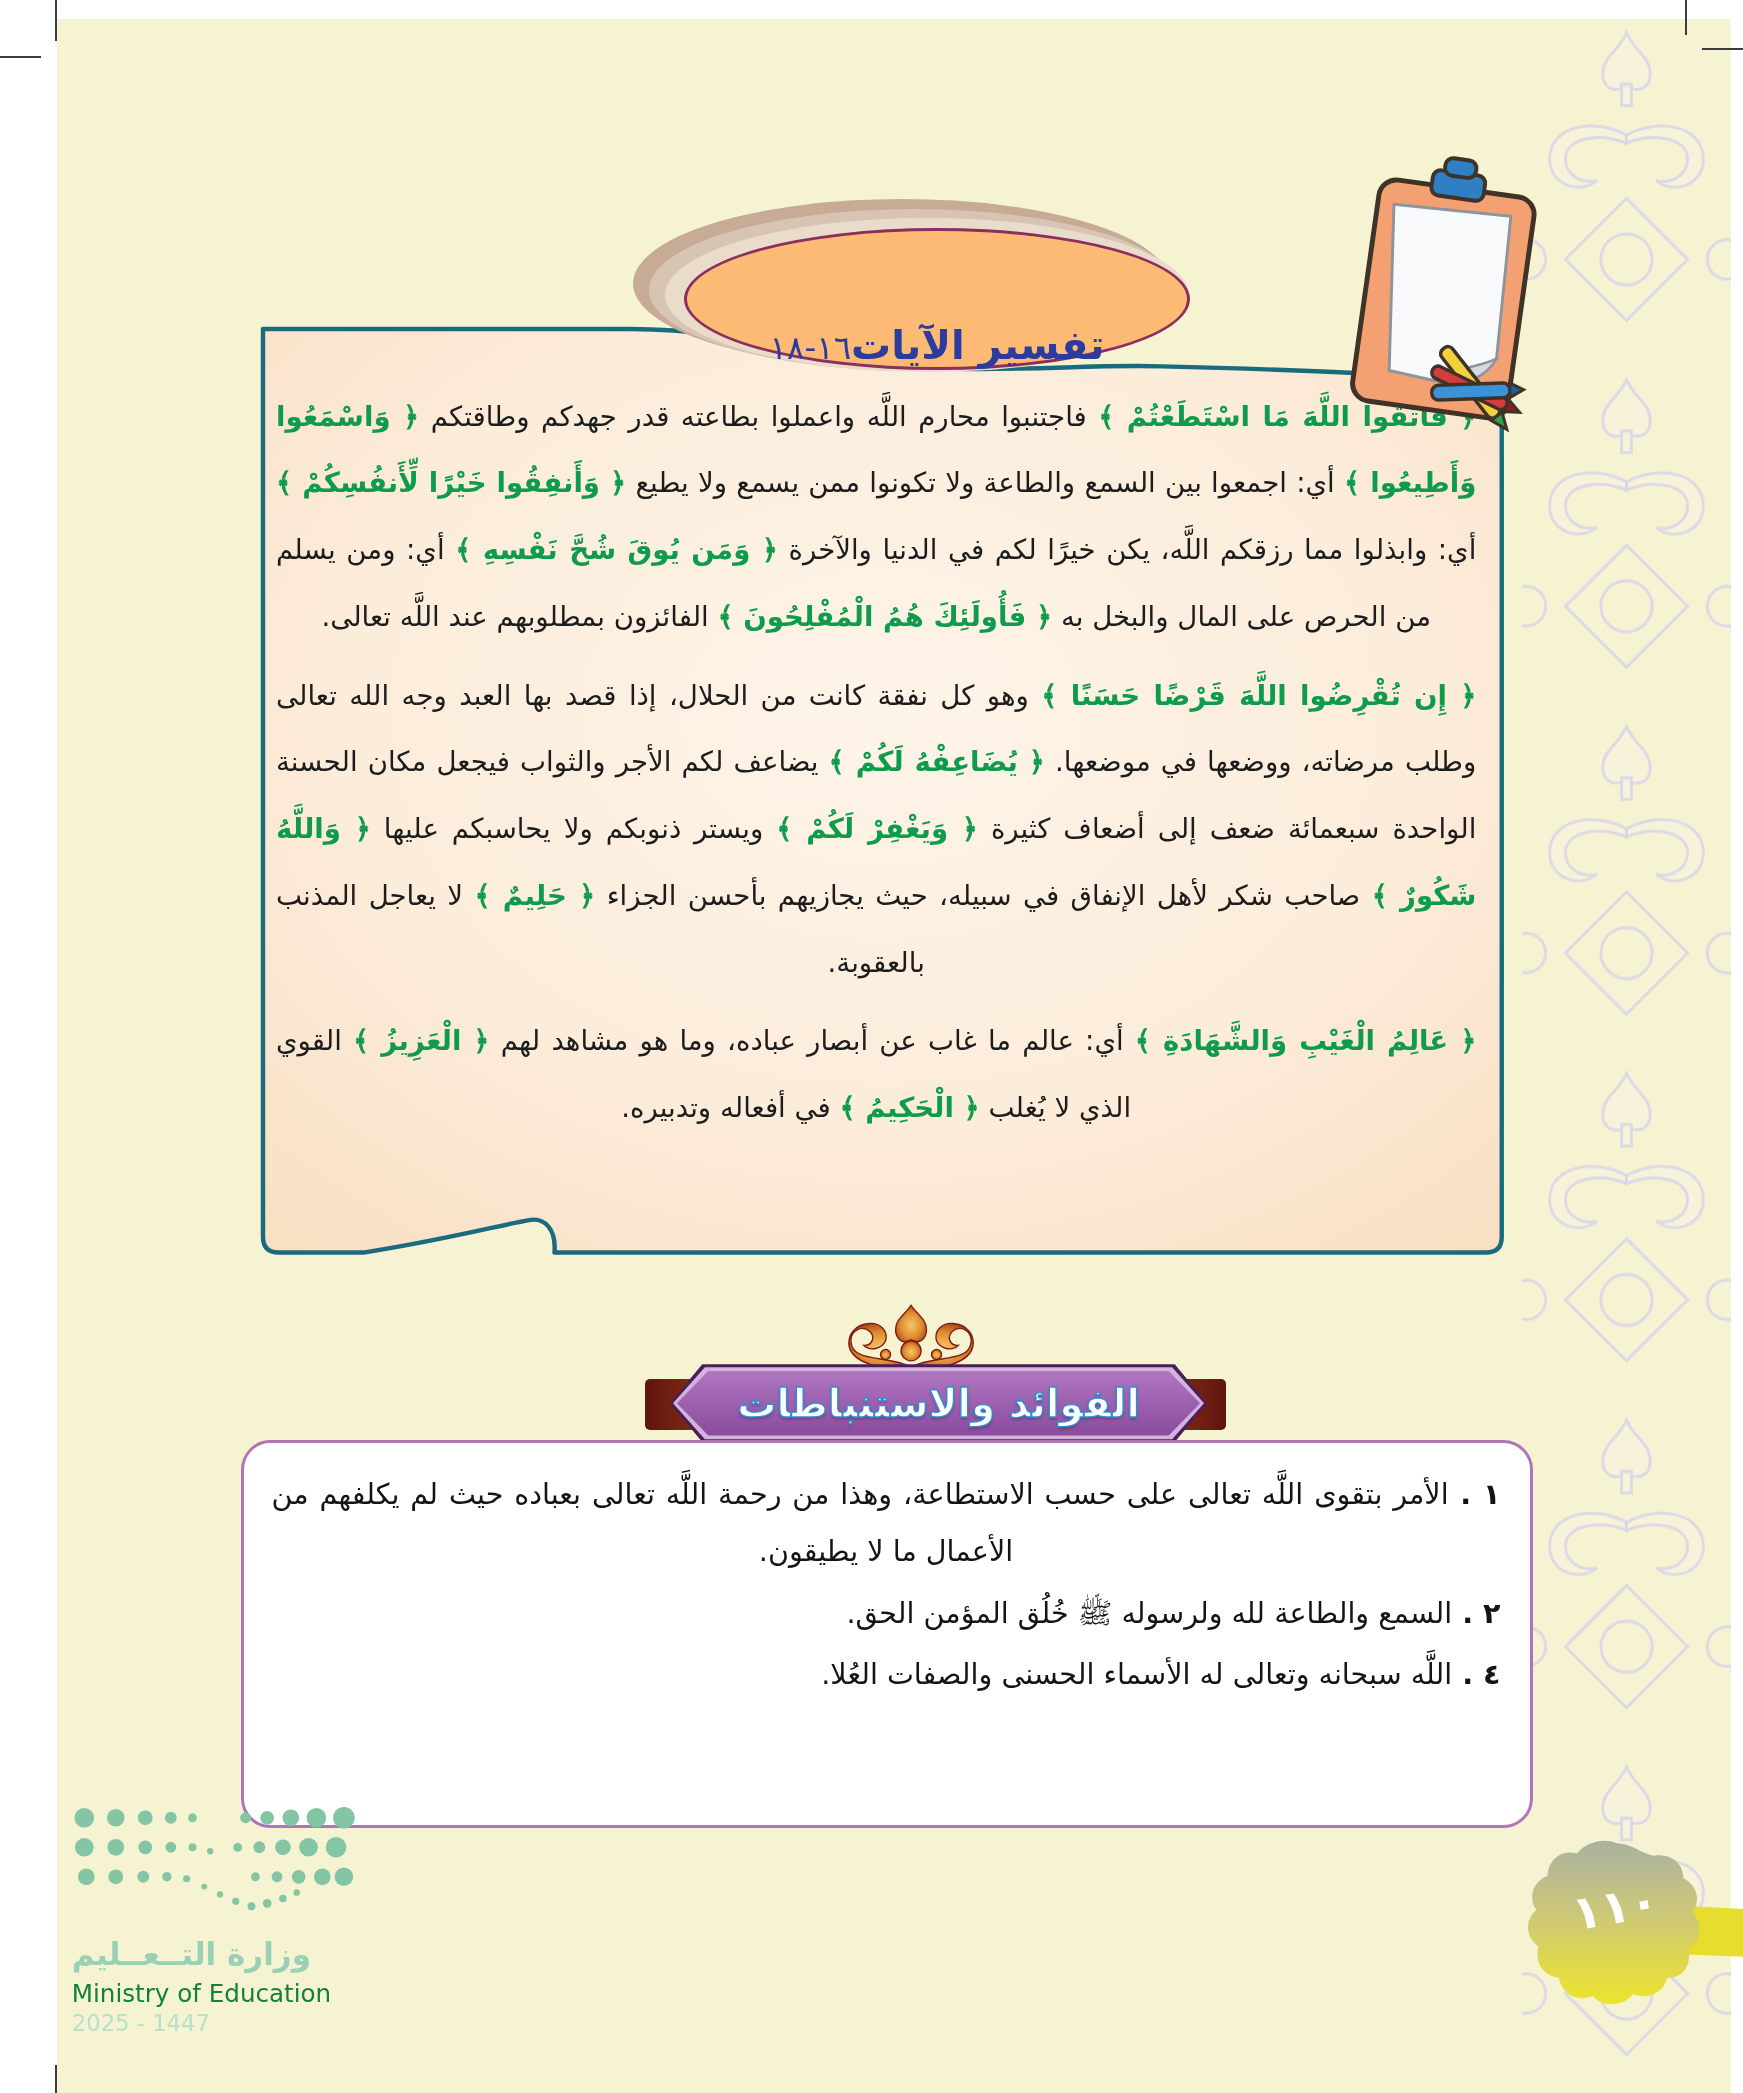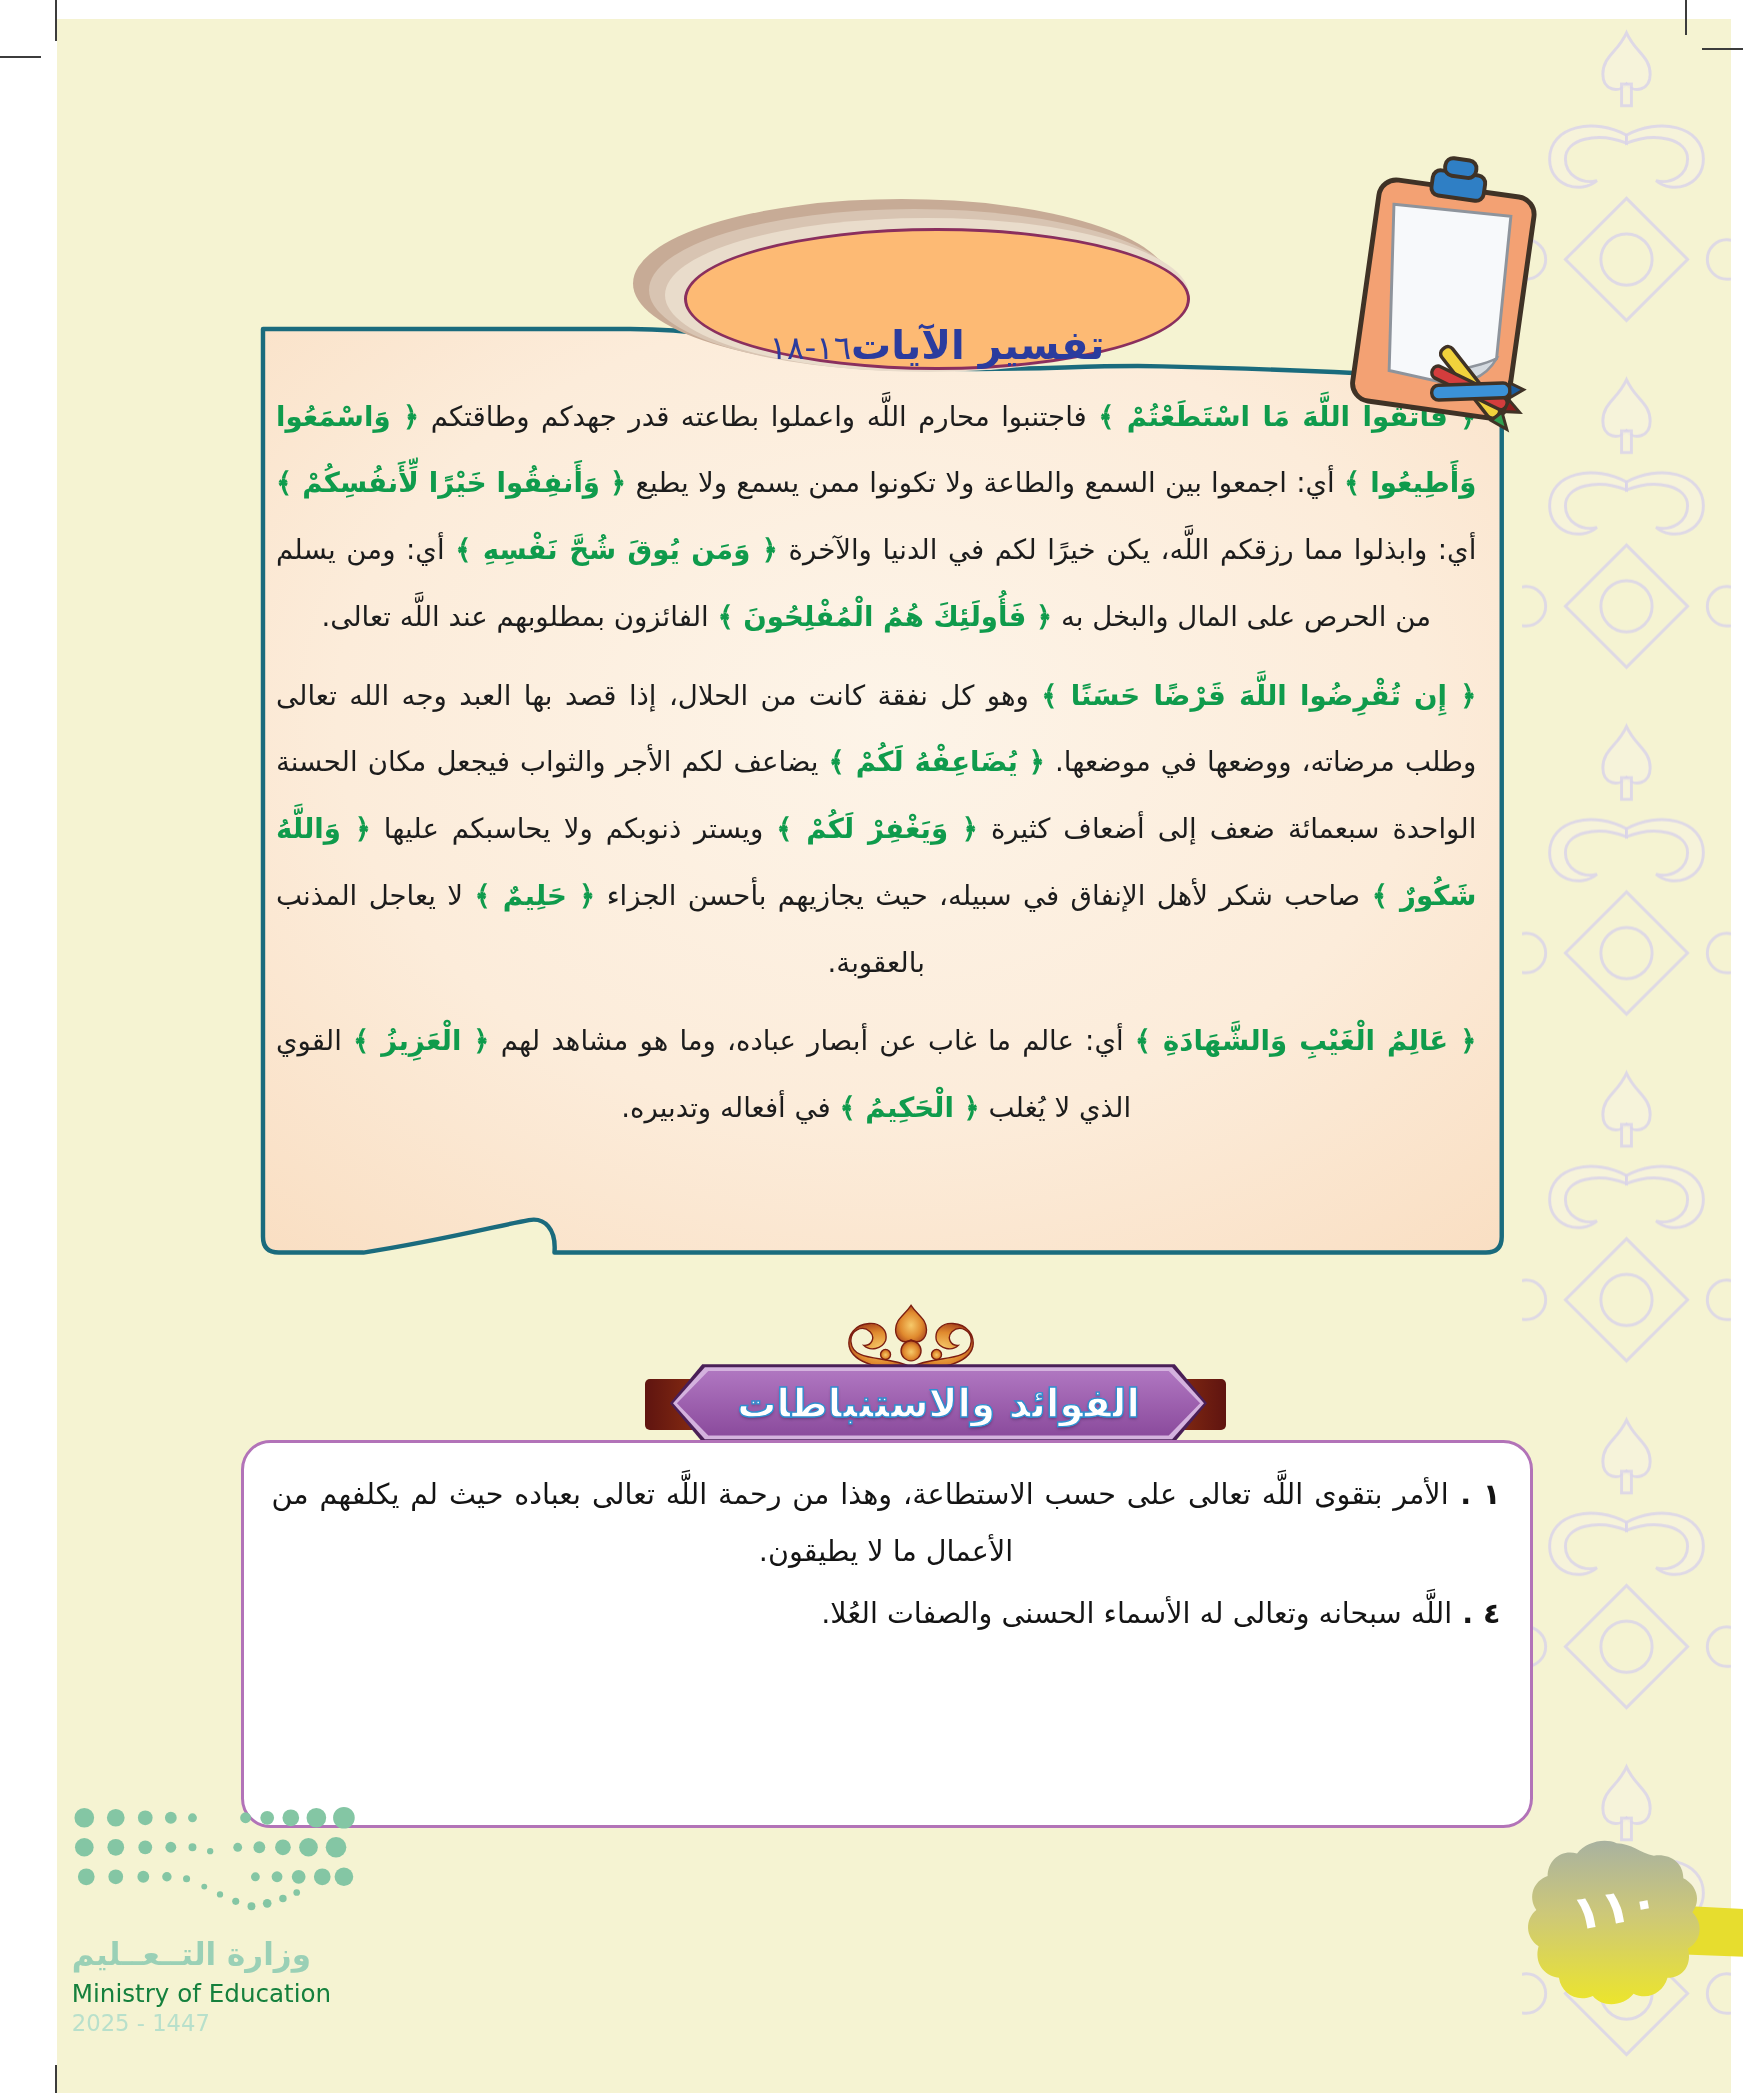--- a/index.html
+++ b/index.html
@@ -185,20 +185,23 @@
   <div class="banner-hex">
     <div class="hexl hex0"></div>
     <div class="hexl hex1"></div>
     <div class="hexl hex2"></div>
     <div class="cap">الفوائد والاستنباطات</div>
   </div>
 
   <div class="benefits">
     <div class="benefit center-last">
       <span class="bnum">١</span><span>الأمر بتقوى اللَّه تعالى على حسب الاستطاعة، وهذا من رحمة اللَّه تعالى بعباده حيث لم يكلفهم من الأعمال ما لا يطيقون.</span>
+    </div>
+    <div class="benefit">
+      <span class="bnum">٢</span><span>السمع والطاعة لله ولرسوله ﷺ خُلُق المؤمن الحق.</span>
     </div>
     <div class="benefit">
       <span class="bnum">٤</span><span>اللَّه سبحانه وتعالى له الأسماء الحسنى والصفات العُلا.</span>
     </div>
   </div>
 
   <div class="moe">
     <svg width="296" height="118" viewBox="0 0 300 120" xmlns="http://www.w3.org/2000/svg">
       <g fill="#84c6a4">
         <circle cx="12" cy="14" r="10"></circle>

